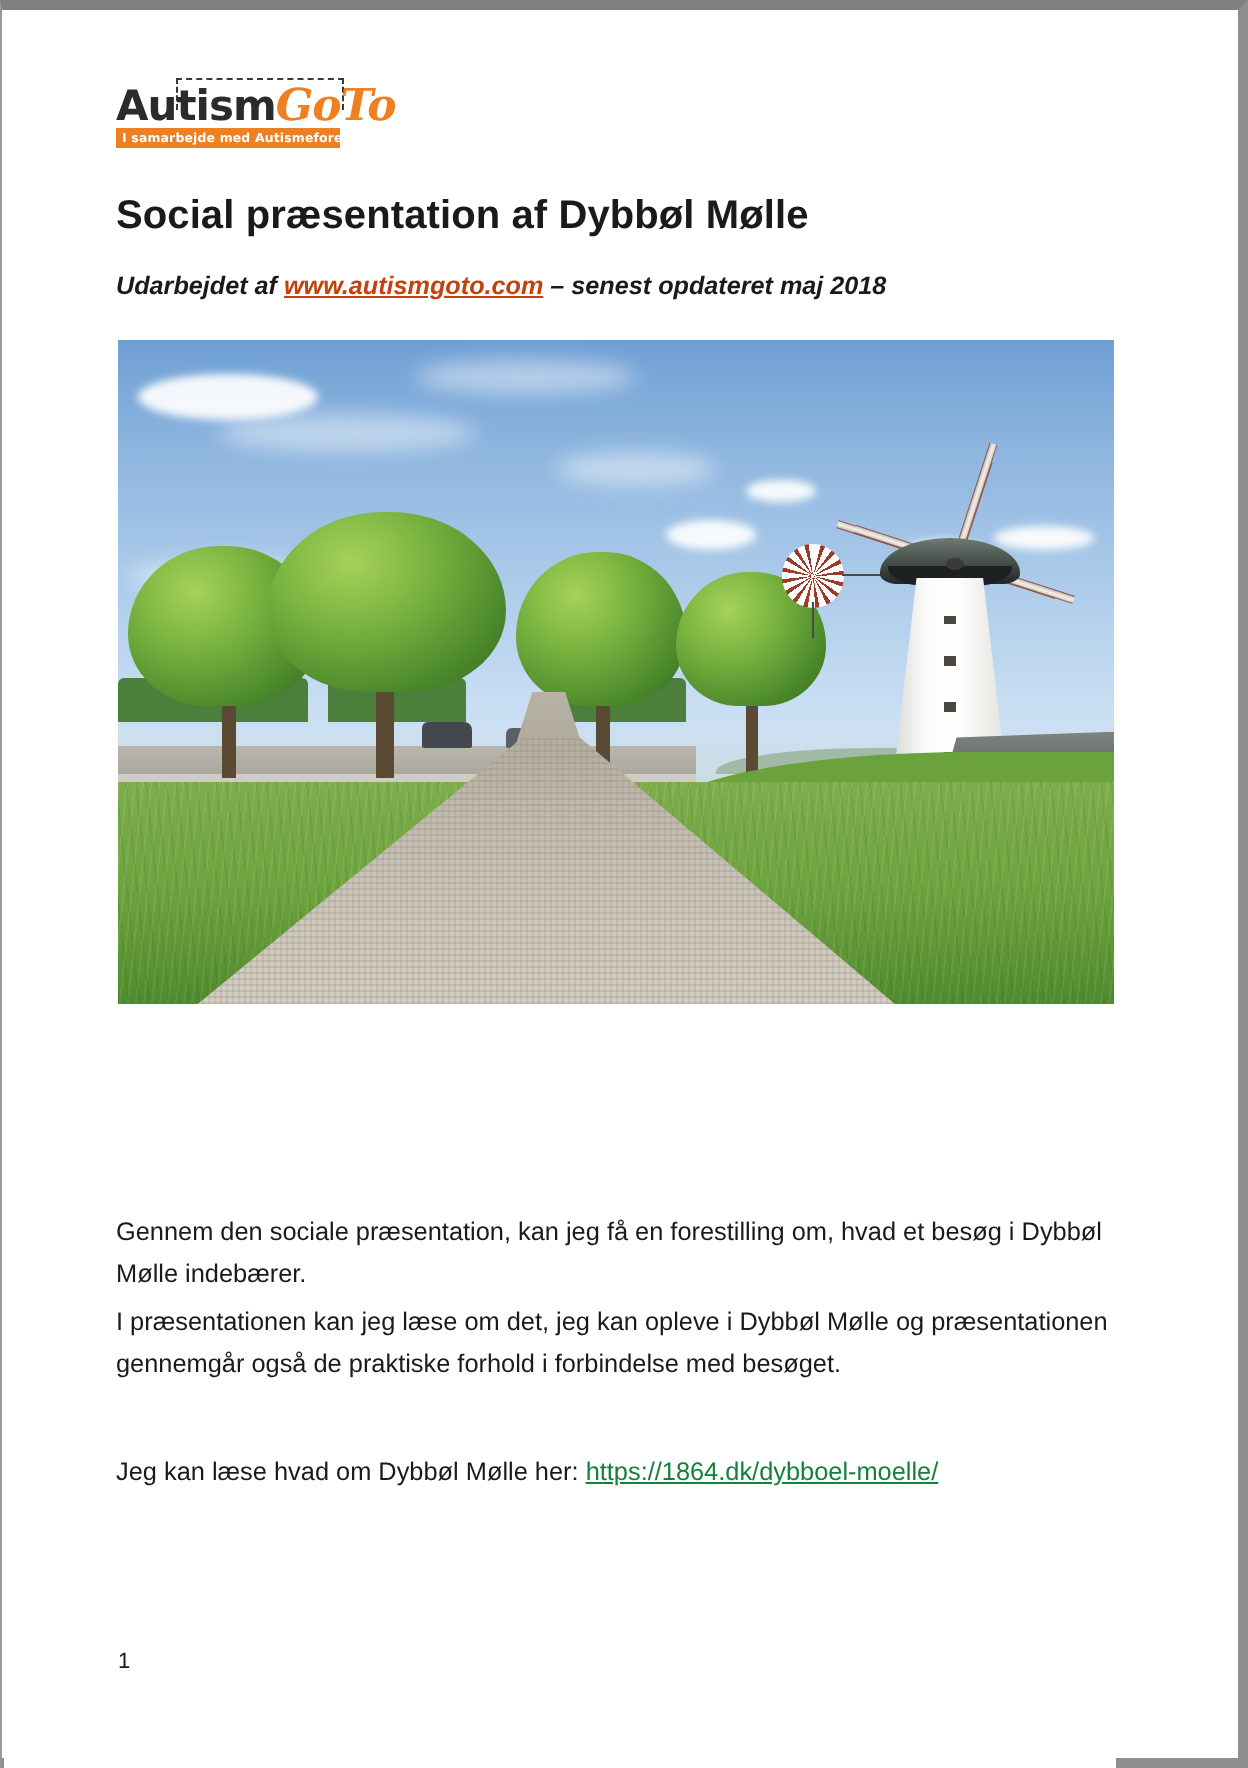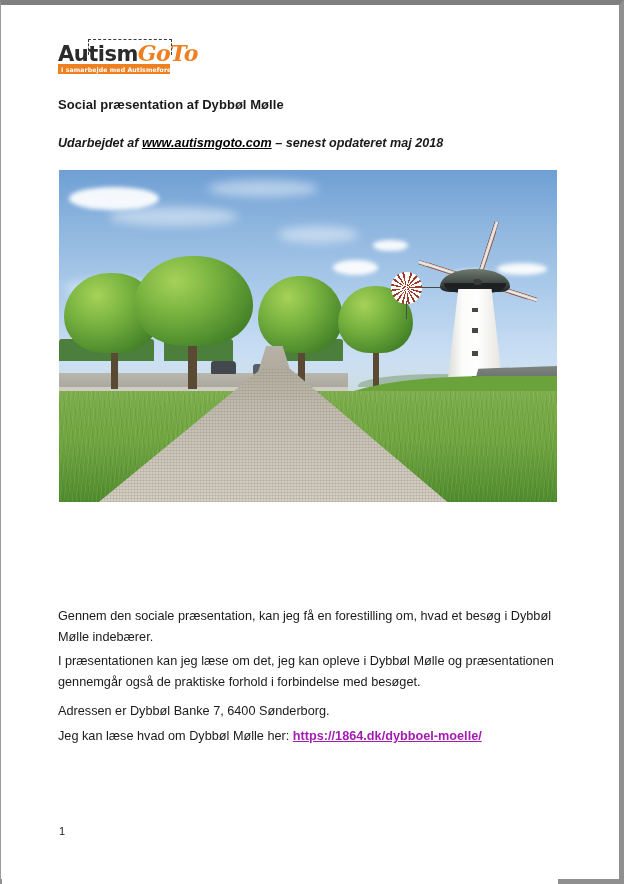--- a/index.html
+++ b/index.html
@@ -92,54 +92,53 @@
     letter-spacing: 0.1px;
     white-space: nowrap;
     line-height: 9px;
   }
 
   
   .doc-title {
     position: absolute;
     left: 56px;
     top: 87px;
-    font-size: 13px;
+    font-size: 20px;
     font-weight: bold;
     color: #1a1a1a;
     letter-spacing: 0.05px;
     white-space: nowrap;
   }
   .doc-subtitle {
     position: absolute;
     left: 56px;
     top: 126px;
     font-size: 12.6px;
     font-style: italic;
     font-weight: bold;
     color: #1a1a1a;
     white-space: nowrap;
   }
   .doc-subtitle a {
-    color: #000000;
+    color: #c2410c;
     text-decoration: underline;
     font-style: italic;
   }
 
   .body-text {
     position: absolute;
     left: 56px;
     width: 505px;
     font-size: 12.7px;
     color: #1a1a1a;
     line-height: 20.5px;
   }
   .body-text a {
-    color: #a21caf;
+    color: #15803d;
     text-decoration: underline;
-    font-weight: bold;
   }
 
   .page-number {
     position: absolute;
     left: 57px;
     top: 815px;
     font-size: 11px;
     color: #1a1a1a;
   }
 
@@ -638,19 +637,18 @@
         <div class="grass-texture"></div>
       </div>
       <div class="path-upper"></div>
       <div class="path">
         <div class="path-grain"></div>
       </div>
     </div>
 
     <div class="body-text" style="top:596px;">Gennem den sociale præsentation, kan jeg få en forestilling om, hvad et besøg i Dybbøl Mølle indebærer.</div>
     <div class="body-text" style="top:641px;">I præsentationen kan jeg læse om det, jeg kan opleve i Dybbøl Mølle og præsentationen gennemgår også de praktiske forhold i forbindelse med besøget.</div>
-    <div class="body-text" style="top:691px;">Adressen er Dybbøl Banke 7, 6400 Sønderborg.</div>
     <div class="body-text" style="top:716px;"><span>Jeg kan læse hvad om Dybbøl Mølle her: </span><a href="#">https://1864.dk/dybboel-moelle/</a></div>
 
     <div class="page-number">1</div>
 
   </div>
 </div>
 
 </body></html>

